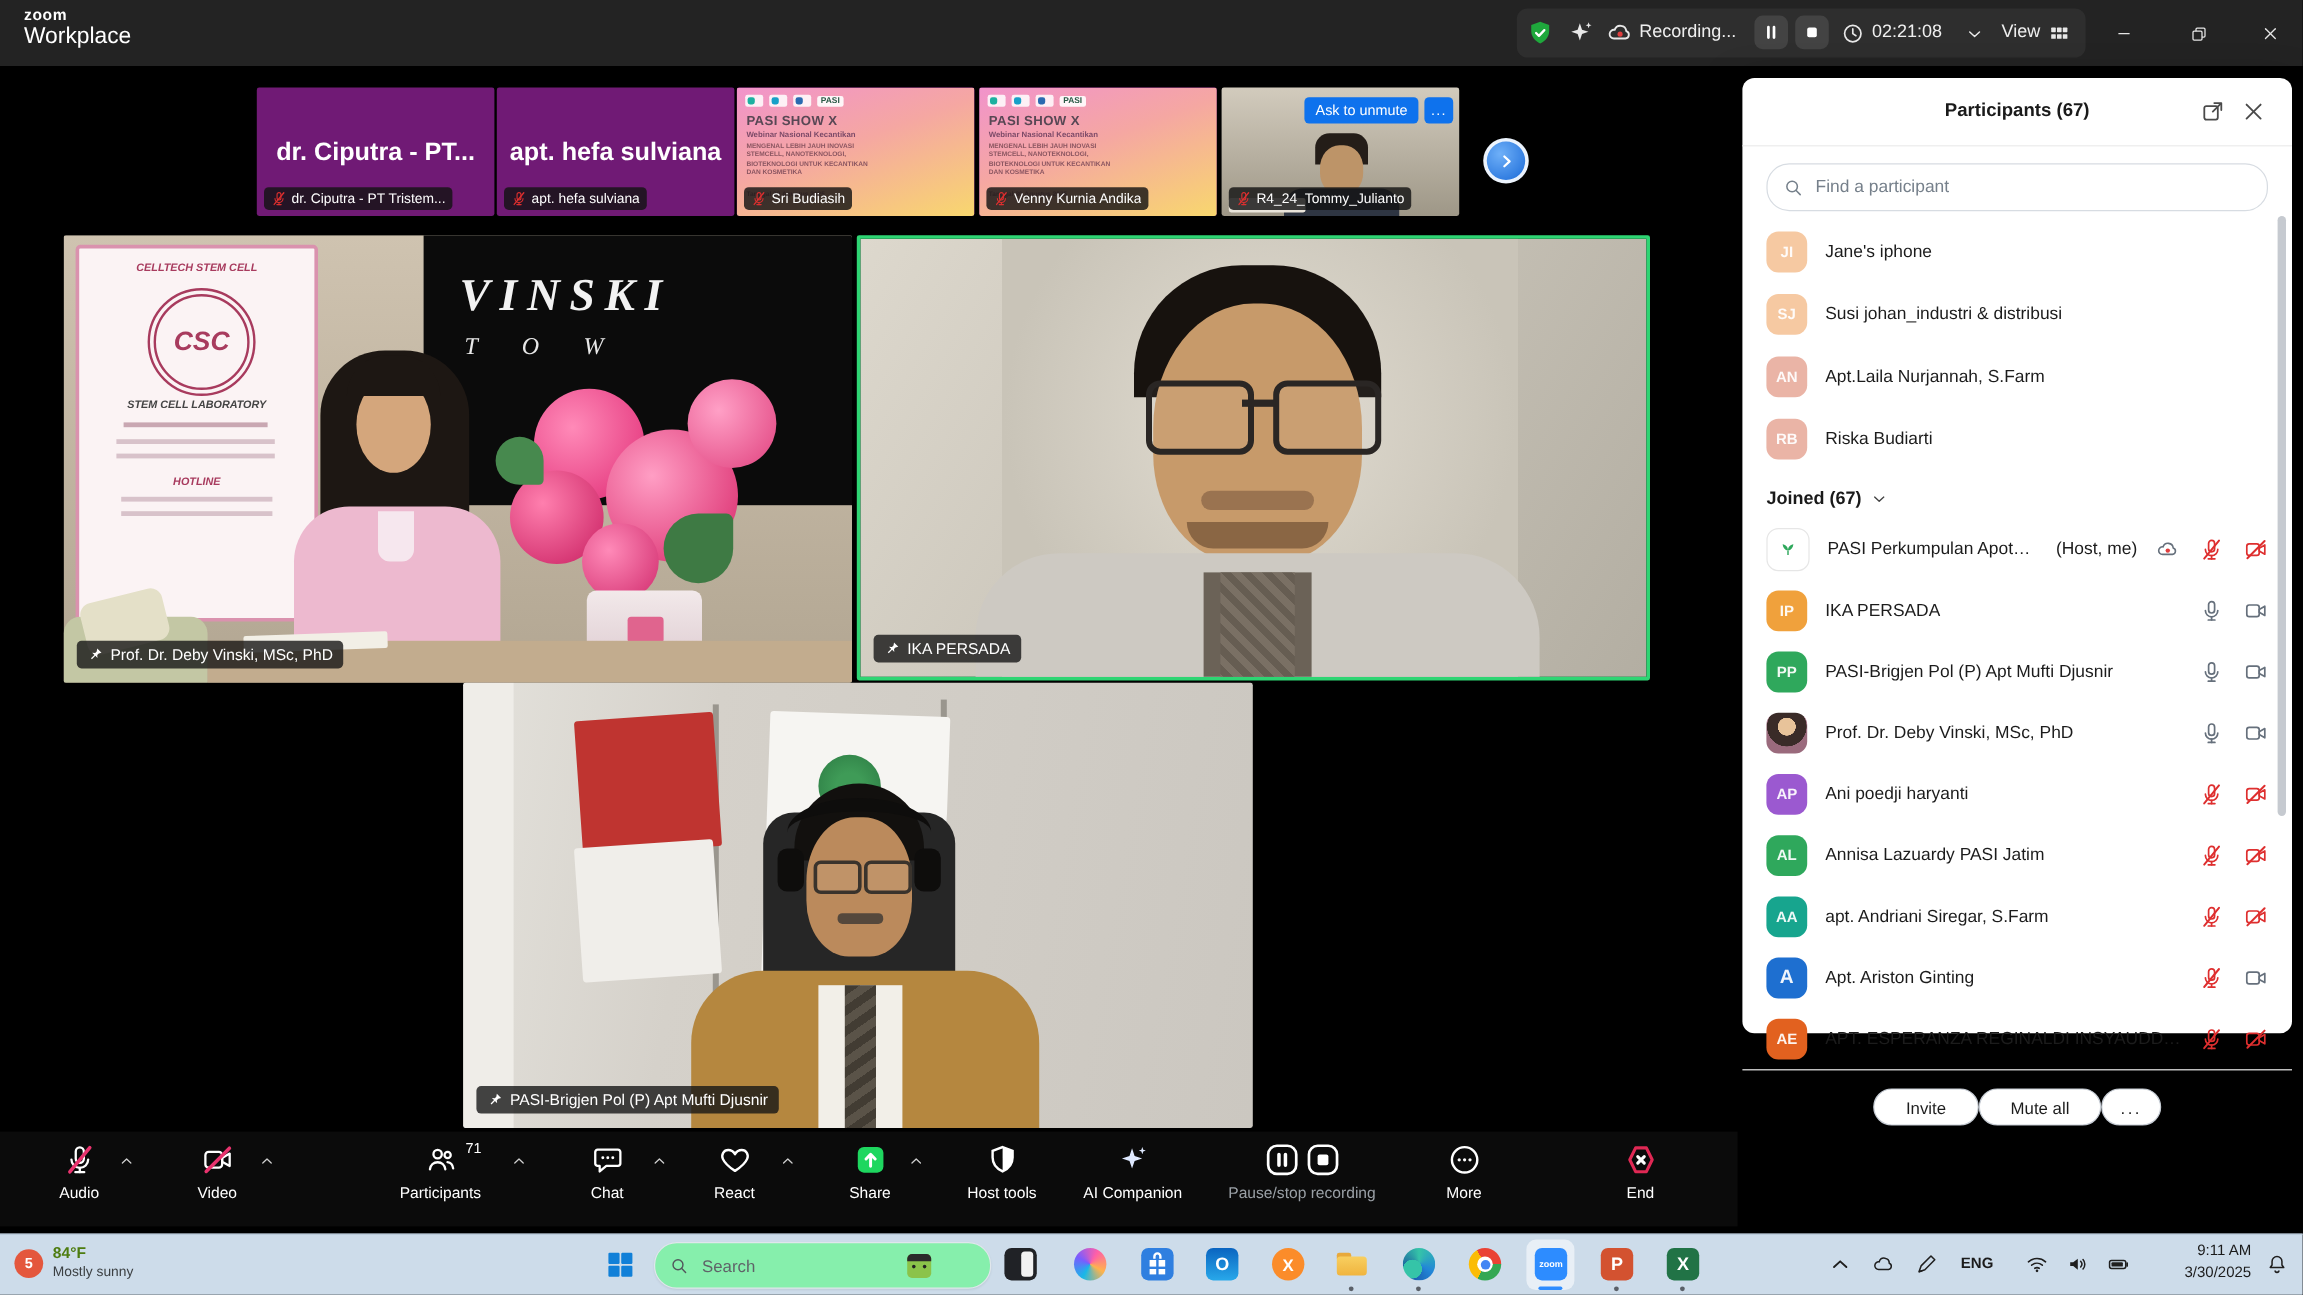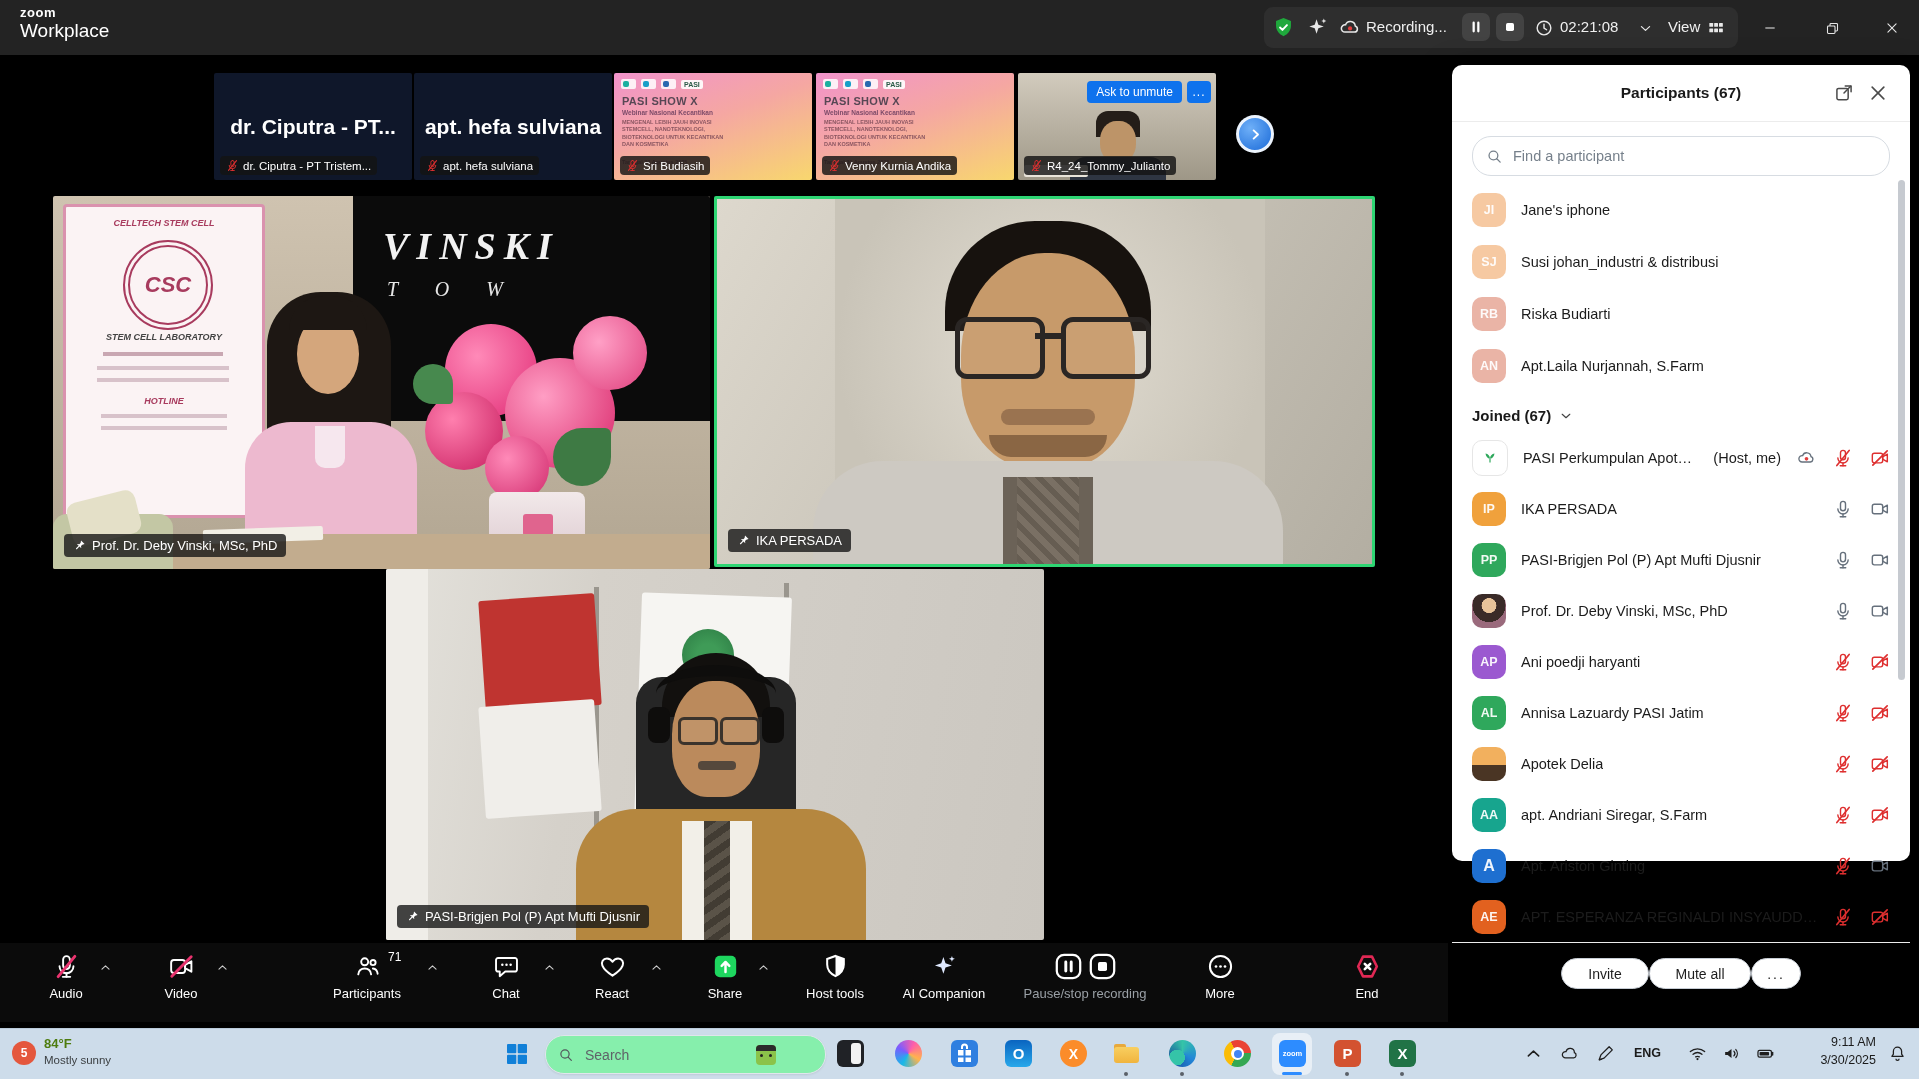--- a/index.html
+++ b/index.html
@@ -10,21 +10,21 @@
   #titlebar{position:absolute;left:0;top:0;width:1919px;height:55px;background:#232323}
   .brand{position:absolute;left:20px;top:6px;color:#fff;line-height:1}
   .brand .b1{font-size:13px;font-weight:bold;letter-spacing:.5px}
   .brand .b2{font-size:19px;margin-top:2px}
   .tb-pill{position:absolute;left:1264px;top:7px;width:474px;height:41px;background:#2e2e2e;border-radius:9px}
   .tb-ic{position:absolute;top:16px;width:23px;height:23px;color:#e8e8e8}
   .tb-txt{position:absolute;top:18px;color:#efefef;font-size:15px;white-space:nowrap}
   .tb-btn{position:absolute;top:13px;width:28px;height:28px;background:#434343;border-radius:7px;display:flex;align-items:center;justify-content:center;color:#fff}
   .winctl{position:absolute;top:14px;width:28px;height:28px;display:flex;align-items:center;justify-content:center;color:#e6e6e6}
   
-  .strip-tile{position:absolute;top:73px;width:198px;height:107px;background:#0f172a;border-radius:2px;overflow:hidden}
+  .strip-tile{position:absolute;top:73px;width:198px;height:107px;background:#701a75;border-radius:2px;overflow:hidden}
   .bigname{width:100%;height:100%;display:flex;align-items:center;justify-content:center;color:#fff;font-weight:bold;font-size:21px;white-space:nowrap}
   .vlabel{position:absolute;left:6px;bottom:5px;height:19px;background:rgba(20,20,20,.82);border-radius:4px;display:flex;align-items:center;gap:4px;padding:0 6px;max-width:182px}
   .vlabel span{color:#fff;font-size:11.5px;white-space:nowrap;overflow:hidden;text-overflow:ellipsis}
   .poster{width:100%;height:100%;background:linear-gradient(160deg,#f193cb 0%,#f5a7a2 45%,#f8d76e 100%);position:relative}
   .plogos{position:absolute;left:7px;top:6px;display:flex;gap:5px;align-items:center}
   .chip{width:15px;height:10px;background:rgba(255,255,255,.85);border-radius:2px}
   .chip i{display:block;width:6px;height:6px;border-radius:2px;margin:2px}
   .pasi-chip{font-size:7px;font-weight:bold;color:#2a5a46;background:rgba(255,255,255,.9);border-radius:2px;padding:1px 3px}
   .ptitle{position:absolute;left:8px;top:22px;font-size:11px;font-weight:bold;color:#584754;letter-spacing:.3px}
   .psub{position:absolute;left:8px;top:36px;font-size:6.5px;font-weight:bold;color:#7c4a68}
@@ -623,26 +623,26 @@
   <div class="plist">
     <div class="prow">
       <div class="pav" style="background: rgb(246, 201, 162);">JI</div>
       <span class="pname">Jane's iphone</span>
     </div>
     <div class="prow">
       <div class="pav" style="background: rgb(246, 201, 162);">SJ</div>
       <span class="pname">Susi johan_industri &amp; distribusi</span>
     </div>
     <div class="prow">
+      <div class="pav" style="background: rgb(234, 180, 166);">AN</div>
+      <span class="pname">Apt.Laila Nurjannah, S.Farm</span>
+    </div>
+    <div class="prow">
       <div class="pav" style="background: rgb(234, 180, 166);">RB</div>
       <span class="pname">Riska Budiarti</span>
-    </div>
-    <div class="prow">
-      <div class="pav" style="background: rgb(234, 180, 166);">AN</div>
-      <span class="pname">Apt.Laila Nurjannah, S.Farm</span>
     </div>
   </div>
   <div class="joinhead">
     <b>Joined (67)</b>
     <svg viewBox="0 0 24 24">
         <use href="#i-chevdown"></use>
       </svg>
   </div>
   <div class="plist">
     <div class="jrow">
@@ -710,32 +710,20 @@
             <use href="#i-mic-off"></use>
           </svg>
         <svg class="red" viewBox="0 0 24 24">
             <use href="#i-cam-off"></use>
           </svg>
       </div>
     </div>
     <div class="jrow">
       <div class="pav" style="background: rgb(47, 168, 92);">AL</div>
       <span class="pname">Annisa Lazuardy PASI Jatim</span>
-      <div class="picons">
-        <svg class="red" viewBox="0 0 24 24">
-            <use href="#i-mic-off"></use>
-          </svg>
-        <svg class="red" viewBox="0 0 24 24">
-            <use href="#i-cam-off"></use>
-          </svg>
-      </div>
-    </div>
-    <div class="jrow">
-      <div class="pav" style="background:linear-gradient(#f2b05e 0 52%,#4a3524 53%)"></div>
-      <span class="pname">Apotek Delia</span>
       <div class="picons">
         <svg class="red" viewBox="0 0 24 24">
             <use href="#i-mic-off"></use>
           </svg>
         <svg class="red" viewBox="0 0 24 24">
             <use href="#i-cam-off"></use>
           </svg>
       </div>
     </div>
     <div class="jrow">

